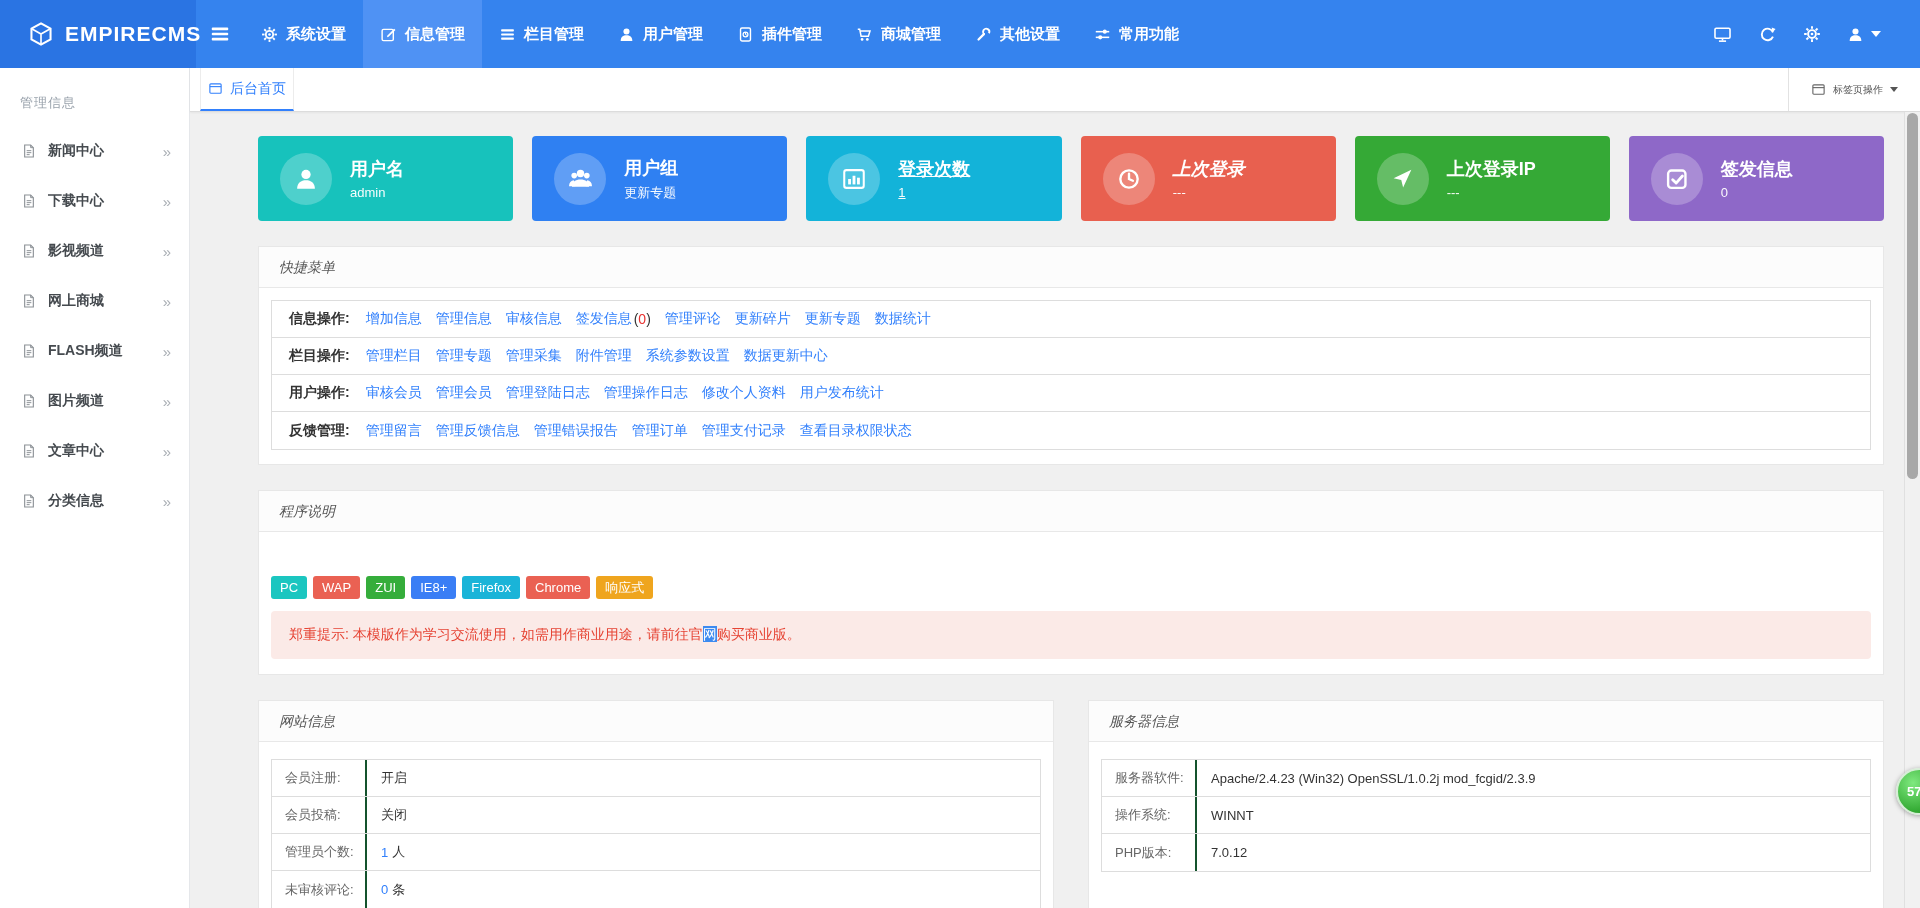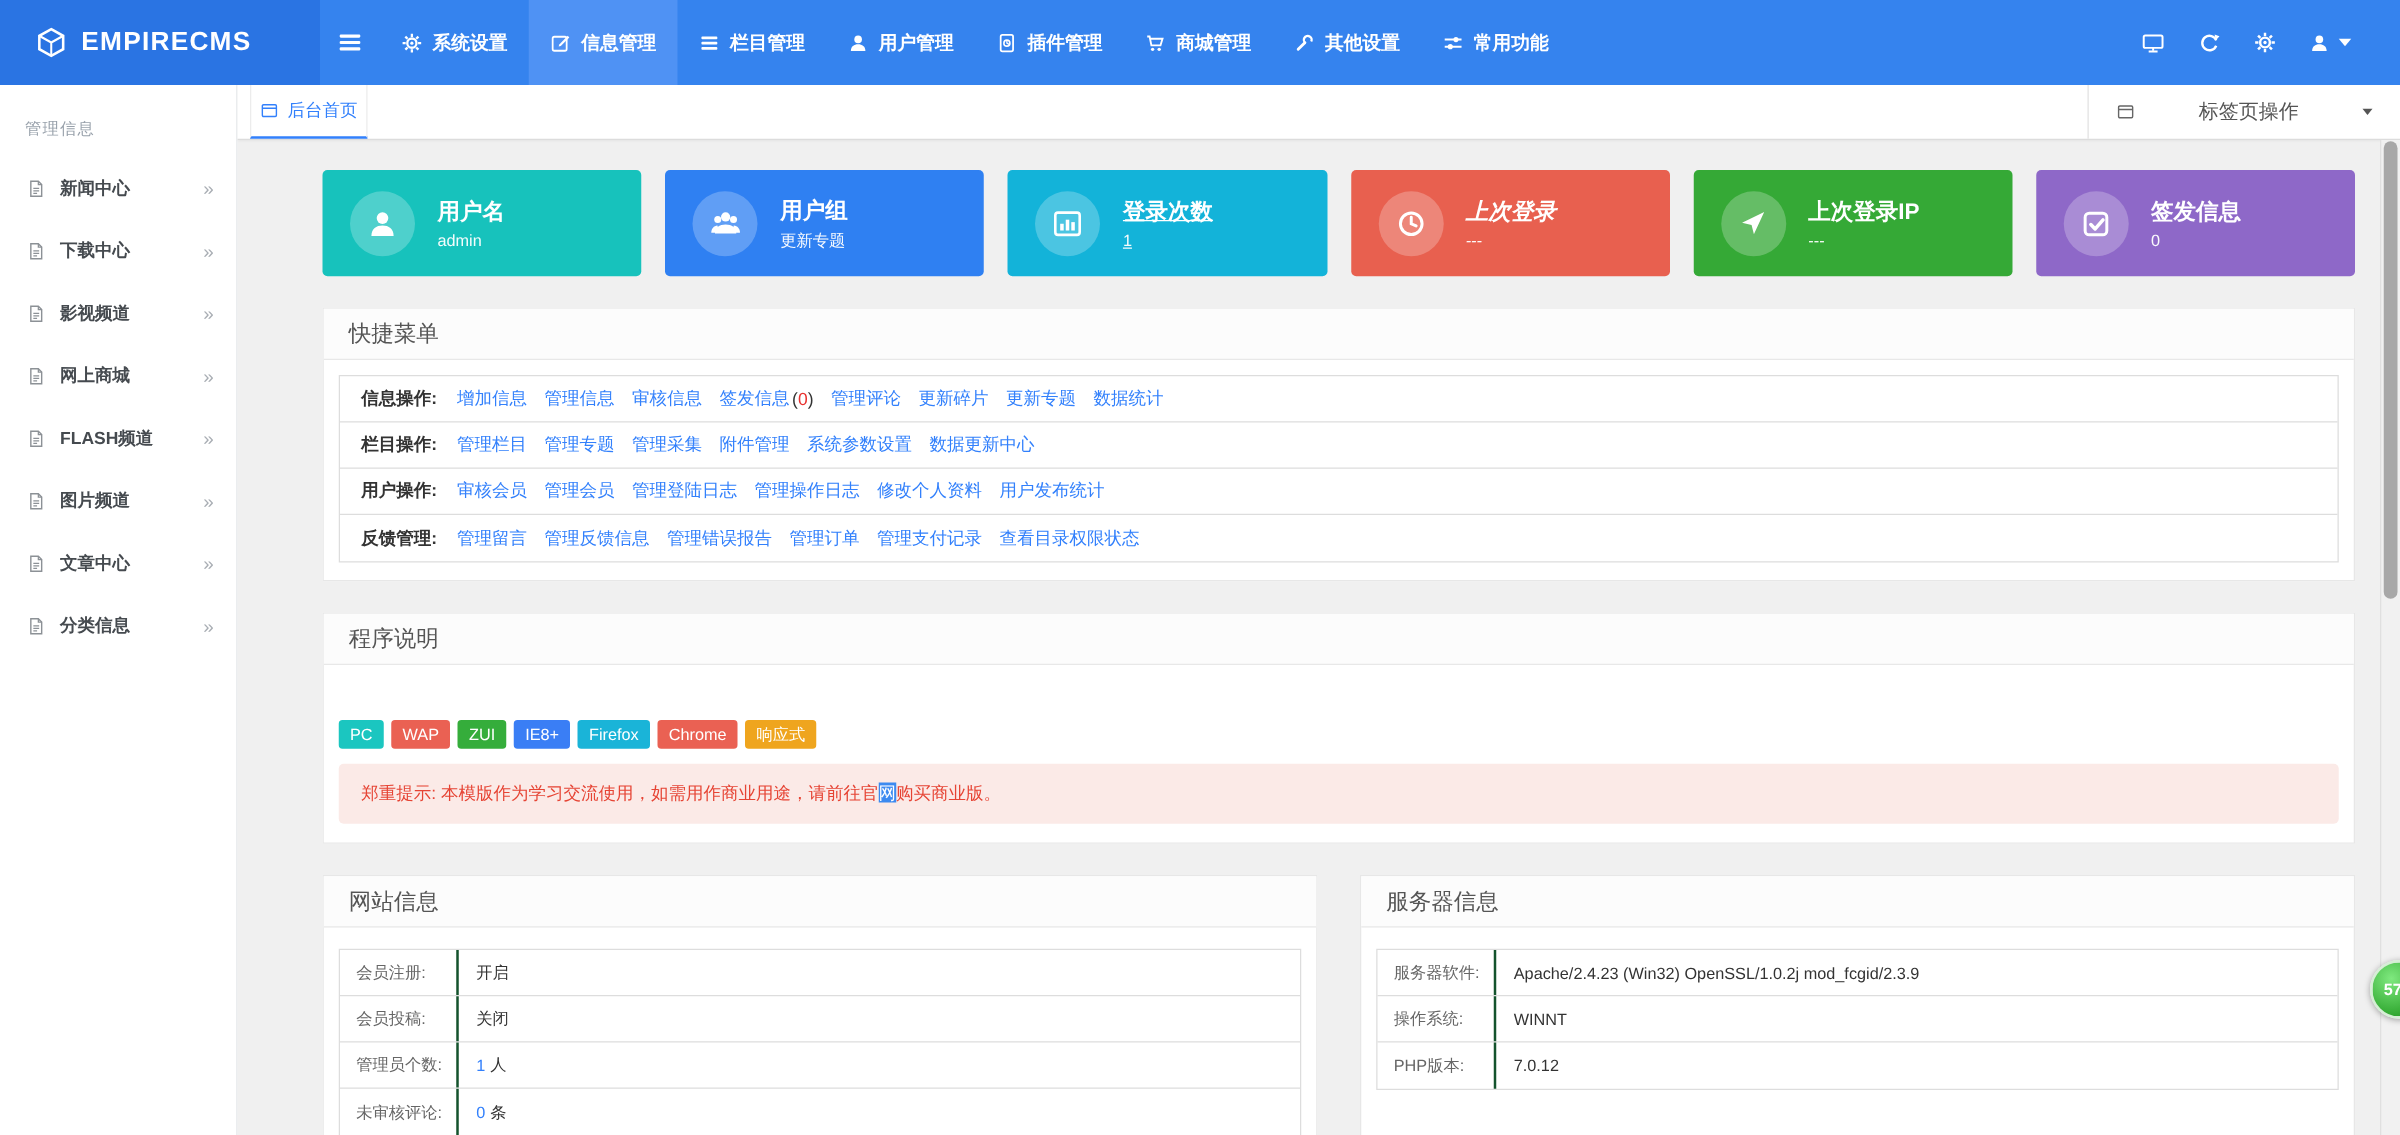--- a/index.html
+++ b/index.html
@@ -2,21 +2,21 @@
 <html><head>
 <meta charset="utf-8">
 <style>
   * { margin:0; padding:0; box-sizing:border-box; }
   html,body { width:1920px; height:908px; overflow:hidden; }
   body { font-family:"Liberation Sans","DejaVu Sans",sans-serif; background:#f0f0f0; position:relative; }
   svg { display:block; }
 
   
   .navbar { position:absolute; top:0; left:0; right:0; height:68px; background:#3583ee; display:flex; align-items:stretch; z-index:30; }
-  .logo { width:256px; background:#2a74e3; display:flex; align-items:center; padding-left:28px; flex:none; }
+  .logo { width:196px; background:#2a74e3; display:flex; align-items:center; padding-left:28px; flex:none; }
   .logo-text { color:#fff; font-size:21px; font-weight:bold; letter-spacing:1px; margin-left:11px; }
   .nav-burger { width:48px; display:flex; align-items:center; justify-content:center; cursor:pointer; }
   .nav-menu { display:flex; align-items:stretch; }
   .nav-item { display:flex; align-items:center; padding:0 17px; color:#fff; font-size:15px; font-weight:600; cursor:pointer; }
   .nav-item.active { background:#4f92f4; }
   .nav-item .ni { margin-right:8px; }
   .nav-right { margin-left:auto; display:flex; align-items:center; padding-right:26px; }
   .nav-right .nav-ico { padding:0 13px; cursor:pointer; display:flex; align-items:center; }
   .caret { width:0; height:0; border-left:5px solid transparent; border-right:5px solid transparent; border-top:6px solid #fff; margin-left:7px; }
 
@@ -24,36 +24,36 @@
   .sidebar { position:absolute; top:68px; left:0; width:190px; bottom:0; background:#fff; border-right:1px solid #e5e7ea; z-index:10; }
   .sb-title { color:#98a1ab; font-size:13px; letter-spacing:1px; padding:26px 0 14px 20px; }
   .sb-item { height:50px; display:flex; align-items:center; padding:0 18px 0 21px; cursor:pointer; }
   .sb-item .sb-label { color:#454a4f; font-size:14px; font-weight:600; margin-left:11px; }
   .sb-item .sb-arrow { margin-left:auto; color:#a9aeb4; font-size:15px; }
 
   
   .tabbar { position:absolute; top:68px; left:190px; right:0; height:44px; background:#fff; border-bottom:1px solid #dcdcdc; display:flex; align-items:stretch; z-index:20; box-shadow:0 1px 2px rgba(0,0,0,.05); }
   .tab { margin-left:10px; width:94px; display:flex; align-items:center; justify-content:center; border-left:1px solid #ececec; border-right:1px solid #ececec; border-bottom:2px solid #3280fc; color:#3280fc; font-size:14px; cursor:pointer; }
   .tab .t-ico { margin-right:7px; display:flex; }
-  .tab-actions { margin-left:auto; border-left:1px solid #e2e2e2; display:flex; align-items:center; padding:0 22px; color:#555; font-size:16px; cursor:pointer;gap:44px; }
+  .tab-actions { margin-left:auto; border-left:1px solid #e2e2e2; display:flex; align-items:center; padding:0 22px; color:#555; font-size:10px; cursor:pointer; }
   .tab-actions .t-ico { margin-right:7px; display:flex; }
   .caret-dark { width:0; height:0; border-left:4.5px solid transparent; border-right:4.5px solid transparent; border-top:5.5px solid #555; margin-left:7px; }
 
   
   .content { position:absolute; top:112px; left:190px; right:16px; bottom:0; background:#f0f0f0; overflow:hidden; padding:24px 20px 0 68px; }
 
   .cards { display:flex; gap:19px; }
   .card { flex:1; height:85px; border-radius:4px; display:flex; align-items:center; padding-left:22px; color:#fff; cursor:pointer; }
   .card-circle { width:52px; height:52px; border-radius:50%; background:rgba(255,255,255,.24); display:flex; align-items:center; justify-content:center; flex:none; }
   .card-text { margin-left:18px; }
   .card-title { font-size:18px; font-weight:bold; }
   .card-value { font-size:13px; margin-top:4px; opacity:.96; }
 
   .panel { background:#fff; border:1px solid #e7e7e7; margin-top:25px; }
-  .panel-header { height:41px; line-height:40px; padding:0 20px; border-bottom:1px solid #e8e8e8; background:#fcfcfc; color:#555; font-size:18px; }
+  .panel-header { height:41px; line-height:40px; padding:0 20px; border-bottom:1px solid #e8e8e8; background:#fcfcfc; color:#555; font-size:14px;font-style:italic; }
   .panel-body { padding:12px 12px 14px 12px; }
 
   .qm-table { border:1px solid #ddd; }
   .qm-row { height:37px; display:flex; align-items:center; padding-left:17px; border-bottom:1px solid #ddd; font-size:14px; }
   .qm-row:last-child { border-bottom:none; }
   .qm-label { color:#333; font-weight:bold; margin-right:16px; }
   .qm-row a { color:#3280fc; text-decoration:none; margin-right:14px; cursor:pointer; }
   .qm-count { color:#333; margin-left:-12px; margin-right:14px; }
   .qm-count b { color:#e8312f; font-weight:normal; }
 

